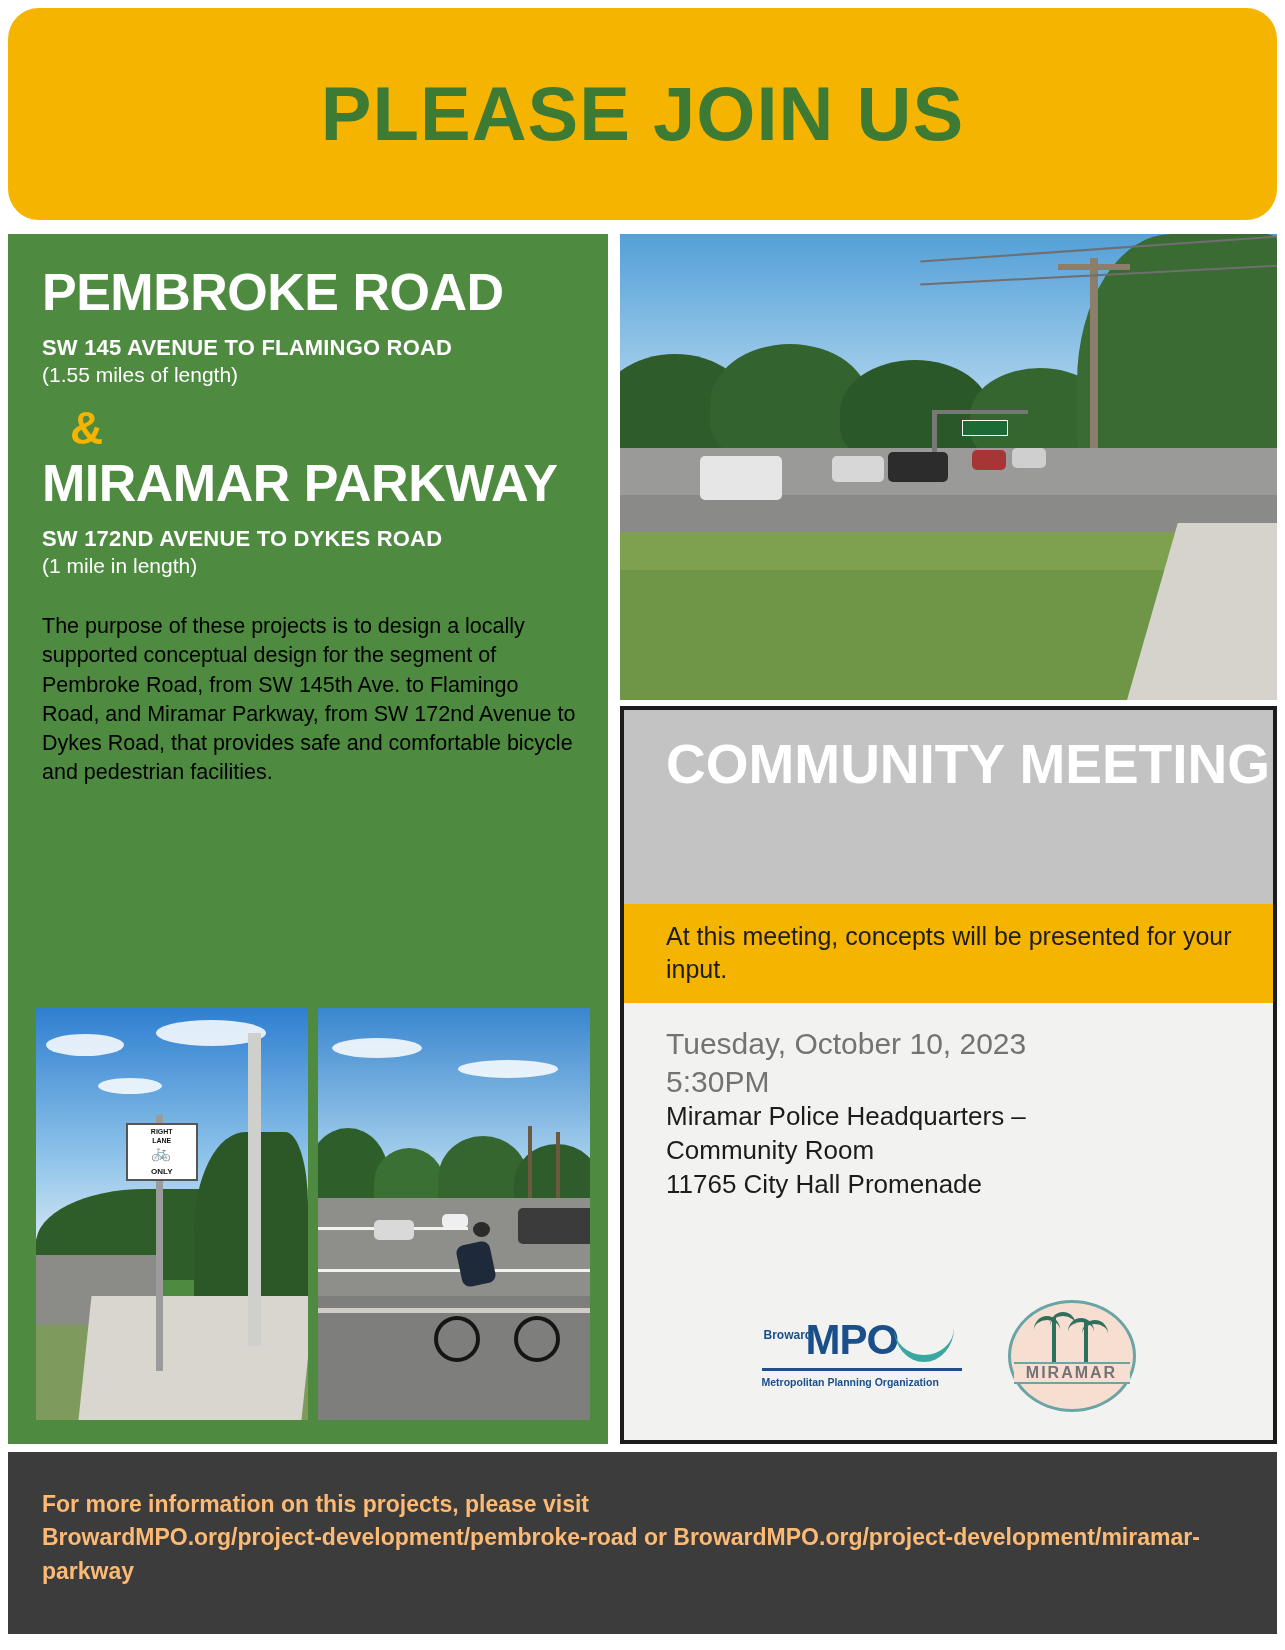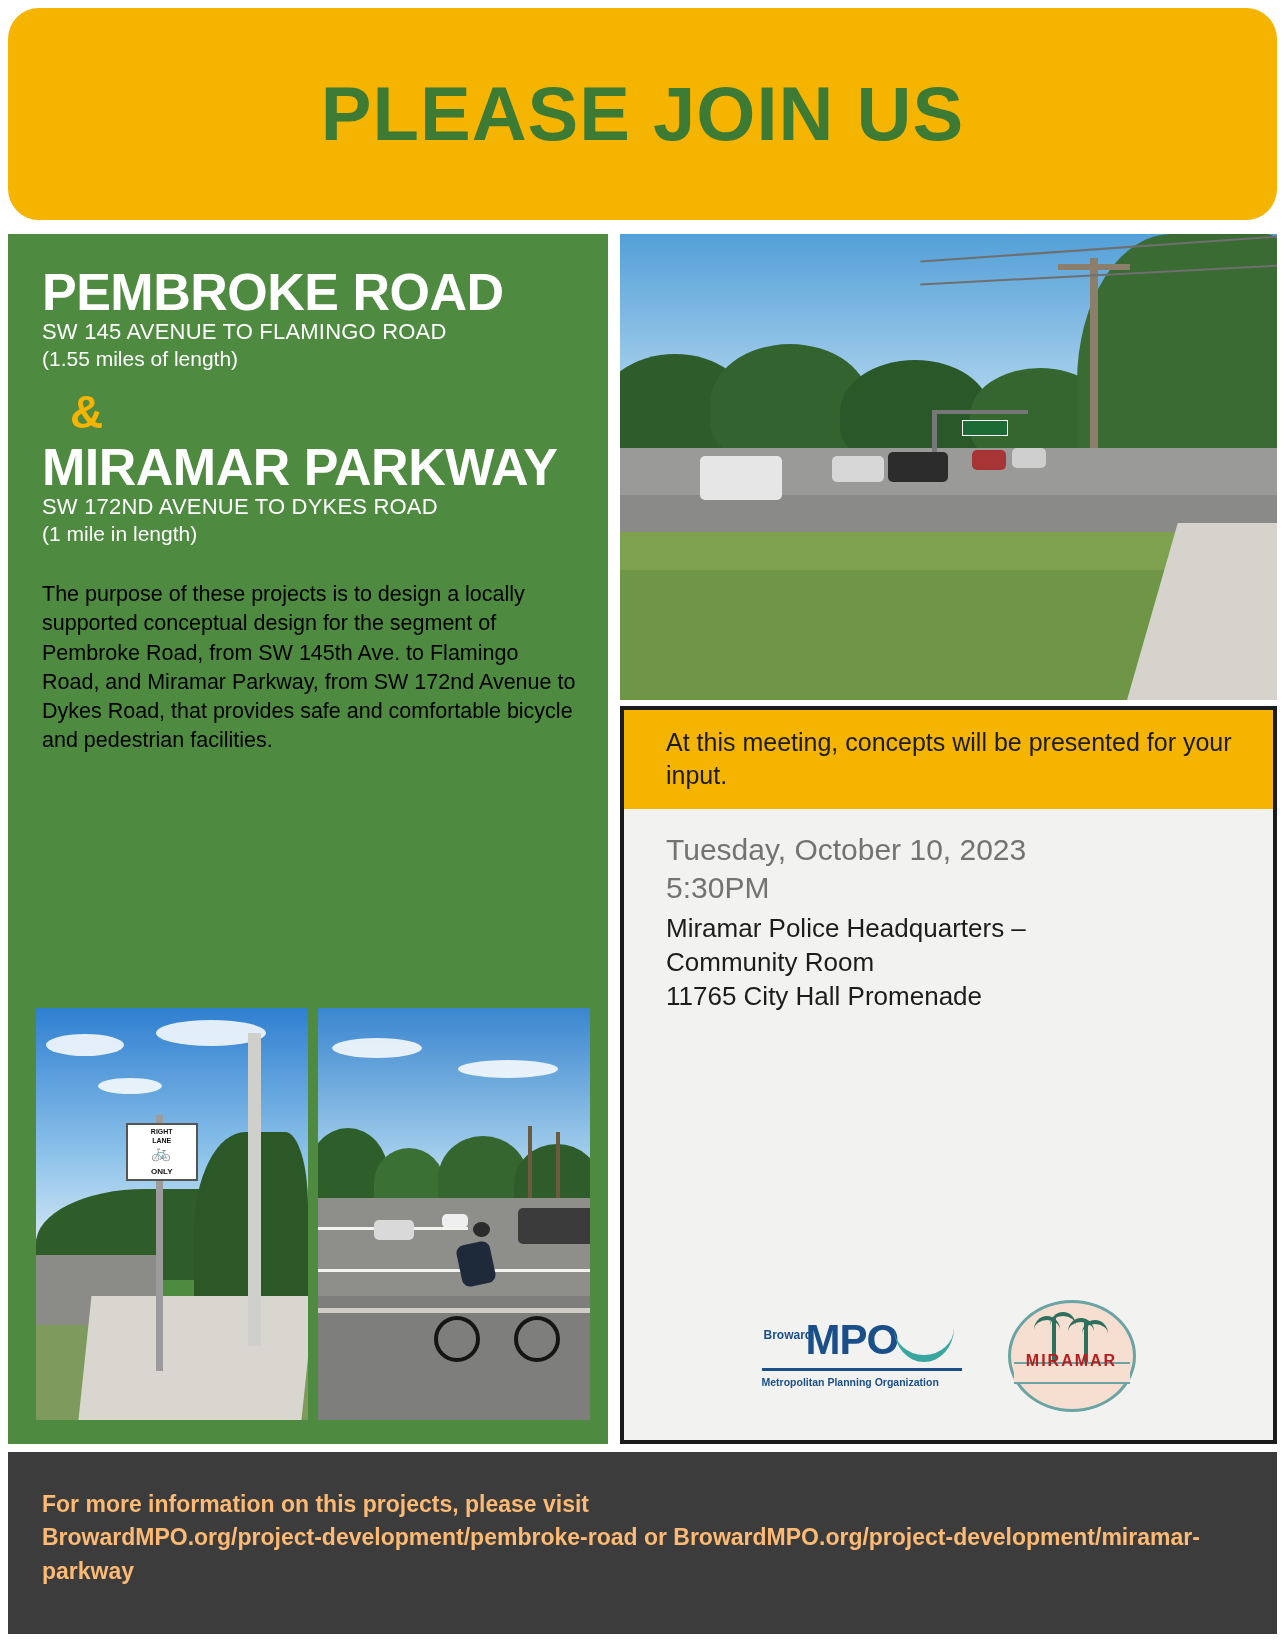--- a/index.html
+++ b/index.html
@@ -51,22 +51,22 @@
   .road-title {
     color: #ffffff;
     font-size: 52px;
     font-weight: bold;
     line-height: 1.02;
     letter-spacing: -0.5px;
   }
   .road-sub {
     color: #ffffff;
     font-size: 22px;
-    font-weight: normal;
-    margin-top: 0;
+    font-weight: bold;
+    margin-top: 16px;
     letter-spacing: 0.2px;
   }
   .road-len {
     color: #ffffff;
     font-size: 21px;
     font-weight: normal;
     margin-top: 2px;
   }
   .ampersand {
     color: #f5b400;
@@ -212,21 +212,20 @@
   .meeting-date {
     color: #737373;
     font-size: 30px;
     font-weight: normal;
     line-height: 1.25;
   }
   .meeting-addr {
     color: #1c1c1c;
     font-size: 26px;
     line-height: 1.3;
-    margin-top: 6px;
   }
 
   
   .logo-row {
     position: absolute;
     left: 0;
     bottom: 16px;
     width: 100%;
     height: 130px;
     display: flex;
@@ -268,22 +267,22 @@
 
   
   .logo-miramar { width: 128px; height: 112px; }
   .mir-circle { position:absolute; left:0; top:0; width:128px; height:112px;
                 background:#f6ded1; border:3px solid #6ba4a4; border-radius:50%; }
   .mir-palm { position:absolute; width:4px; background:#2f6f5e; }
   .mir-frond { position:absolute; width:26px; height:14px; border-top:4px solid #2f6f5e;
                border-radius:50%/100% 100% 0 0; }
   .mir-band { position:absolute; left:6px; top:62px; width:116px; height:22px;
               background:#f6ded1; border-top:2px solid #6ba4a4; border-bottom:2px solid #6ba4a4; }
-  .mir-name { position:absolute; left:0; top:52px; width:128px; text-align:center;
-              font-size:16px; font-weight:bold; color:#b91c1c; letter-spacing:2px; }
+  .mir-name { position:absolute; left:0; top:64px; width:128px; text-align:center;
+              font-size:16px; font-weight:bold; color:#737373; letter-spacing:2px; }
 
   
   .footer {
     position: absolute;
     left: 8px;
     top: 1452px;
     width: 1269px;
     height: 182px;
     background: #3c3c3c;
     padding: 36px 34px 0 34px;
@@ -385,20 +384,23 @@
   <div class="h-signgreen" style="left:342px;top:186px;width:46px;height:16px;"></div>
   <div class="h-car" style="left:80px;top:222px;width:82px;height:44px;background:#e6e6e6;"></div>
   <div class="h-car" style="left:212px;top:222px;width:52px;height:26px;background:#d7d7d7;"></div>
   <div class="h-car" style="left:268px;top:218px;width:60px;height:30px;background:#2c2c2c;"></div>
   <div class="h-car" style="left:352px;top:216px;width:34px;height:20px;background:#a83535;"></div>
   <div class="h-car" style="left:392px;top:214px;width:34px;height:20px;background:#cfcfcf;"></div>
 </div>
 
 <div class="meeting-card">
 
+  <div class="meeting-head">
+    <div class="meeting-head-title">COMMUNITY MEETING</div>
+  </div>
 
   <div class="meeting-band">
     <div class="meeting-band-text">At this meeting, concepts will be presented for your input.</div>
   </div>
 
   <div class="meeting-body">
     <div class="meeting-date">Tuesday, October 10, 2023</div>
     <div class="meeting-date">5:30PM</div>
     <div class="meeting-addr">Miramar Police Headquarters –</div>
     <div class="meeting-addr" style="margin-top:0;">Community Room</div>

